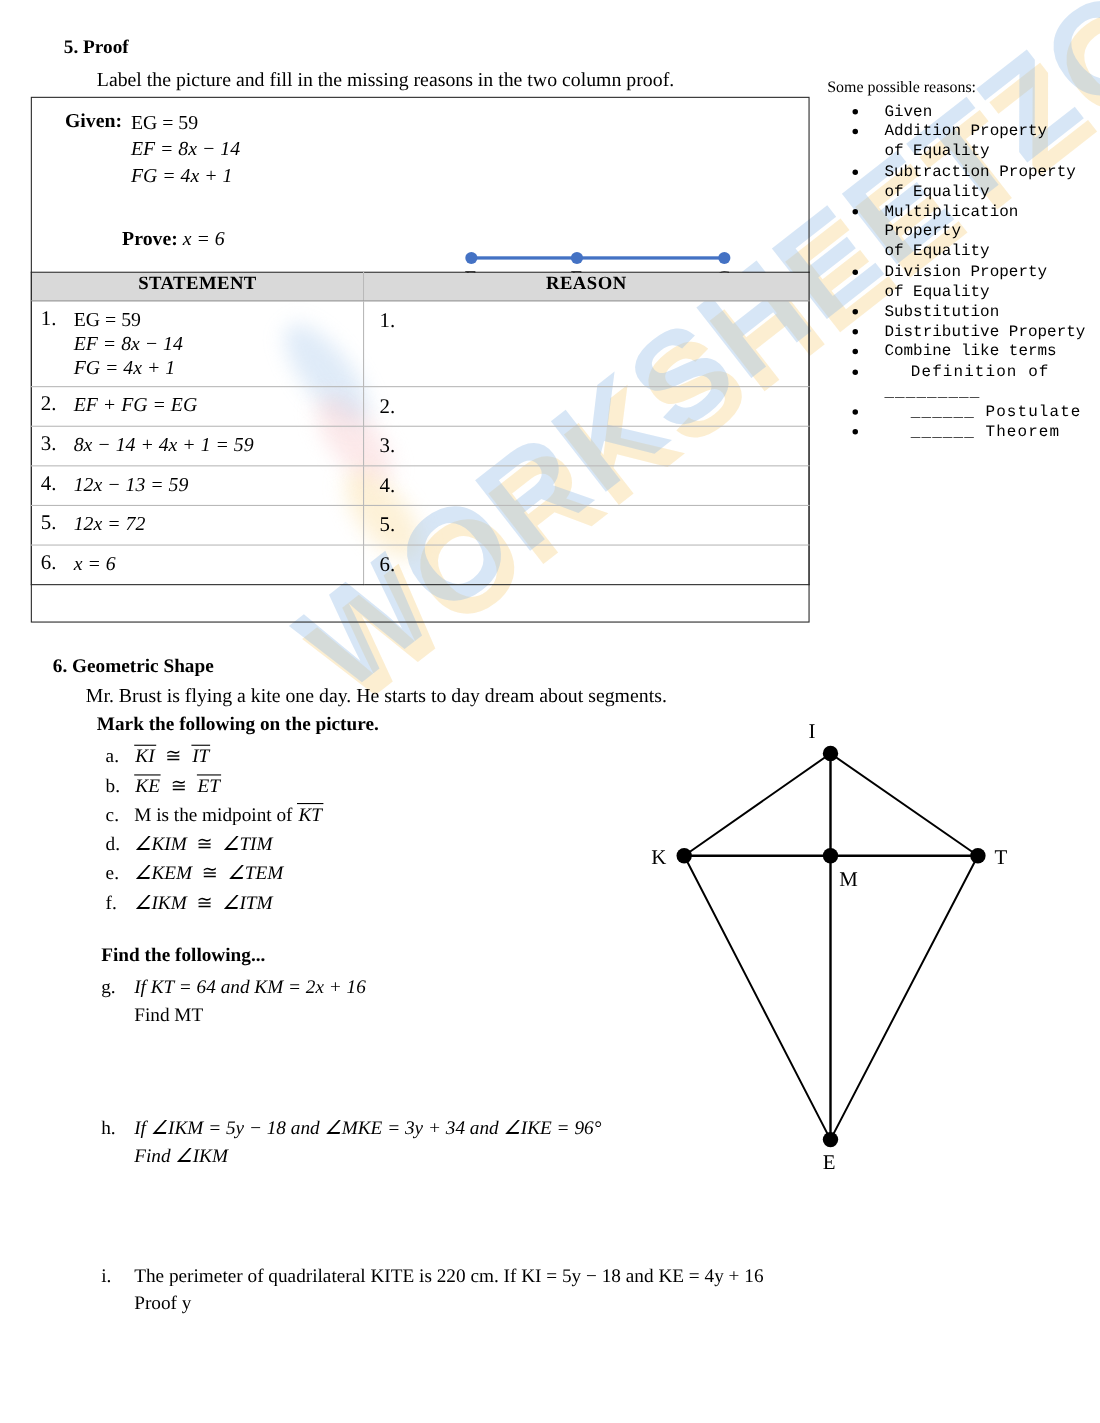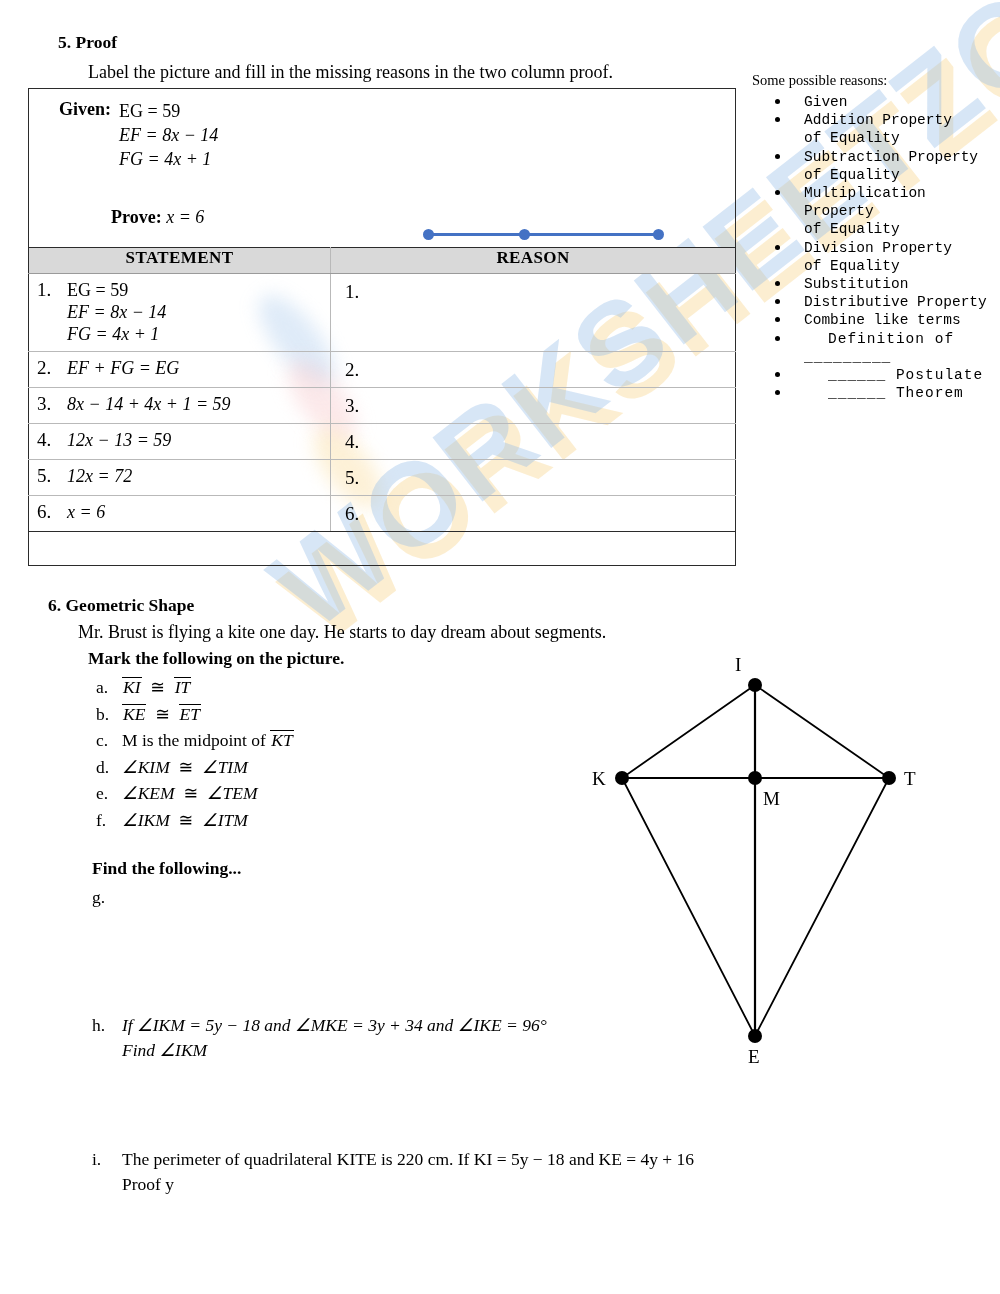--- a/index.html
+++ b/index.html
@@ -363,20 +363,24 @@
         <span>&nbsp;≅&nbsp;</span>
         <span class="mi">∠ITM</span>
       </span>
     </div>
   </div>
 
   <div id="find-title">Find the following...</div>
 
   <div class="qitem" id="q-g">
     <span class="ltr">g.</span>
+    <span>
+      <span class="mi">If KT = 64 and KM = 2x + 16</span><br>
+      <span>Find MT</span>
+    </span>
   </div>
 
   <div class="qitem" id="q-h">
     <span class="ltr">h.</span>
     <span>
       <span class="mi">If ∠IKM = 5y − 18 and ∠MKE = 3y + 34 and ∠IKE = 96°</span><br>
       <span class="mi">Find ∠IKM</span>
     </span>
   </div>
 

